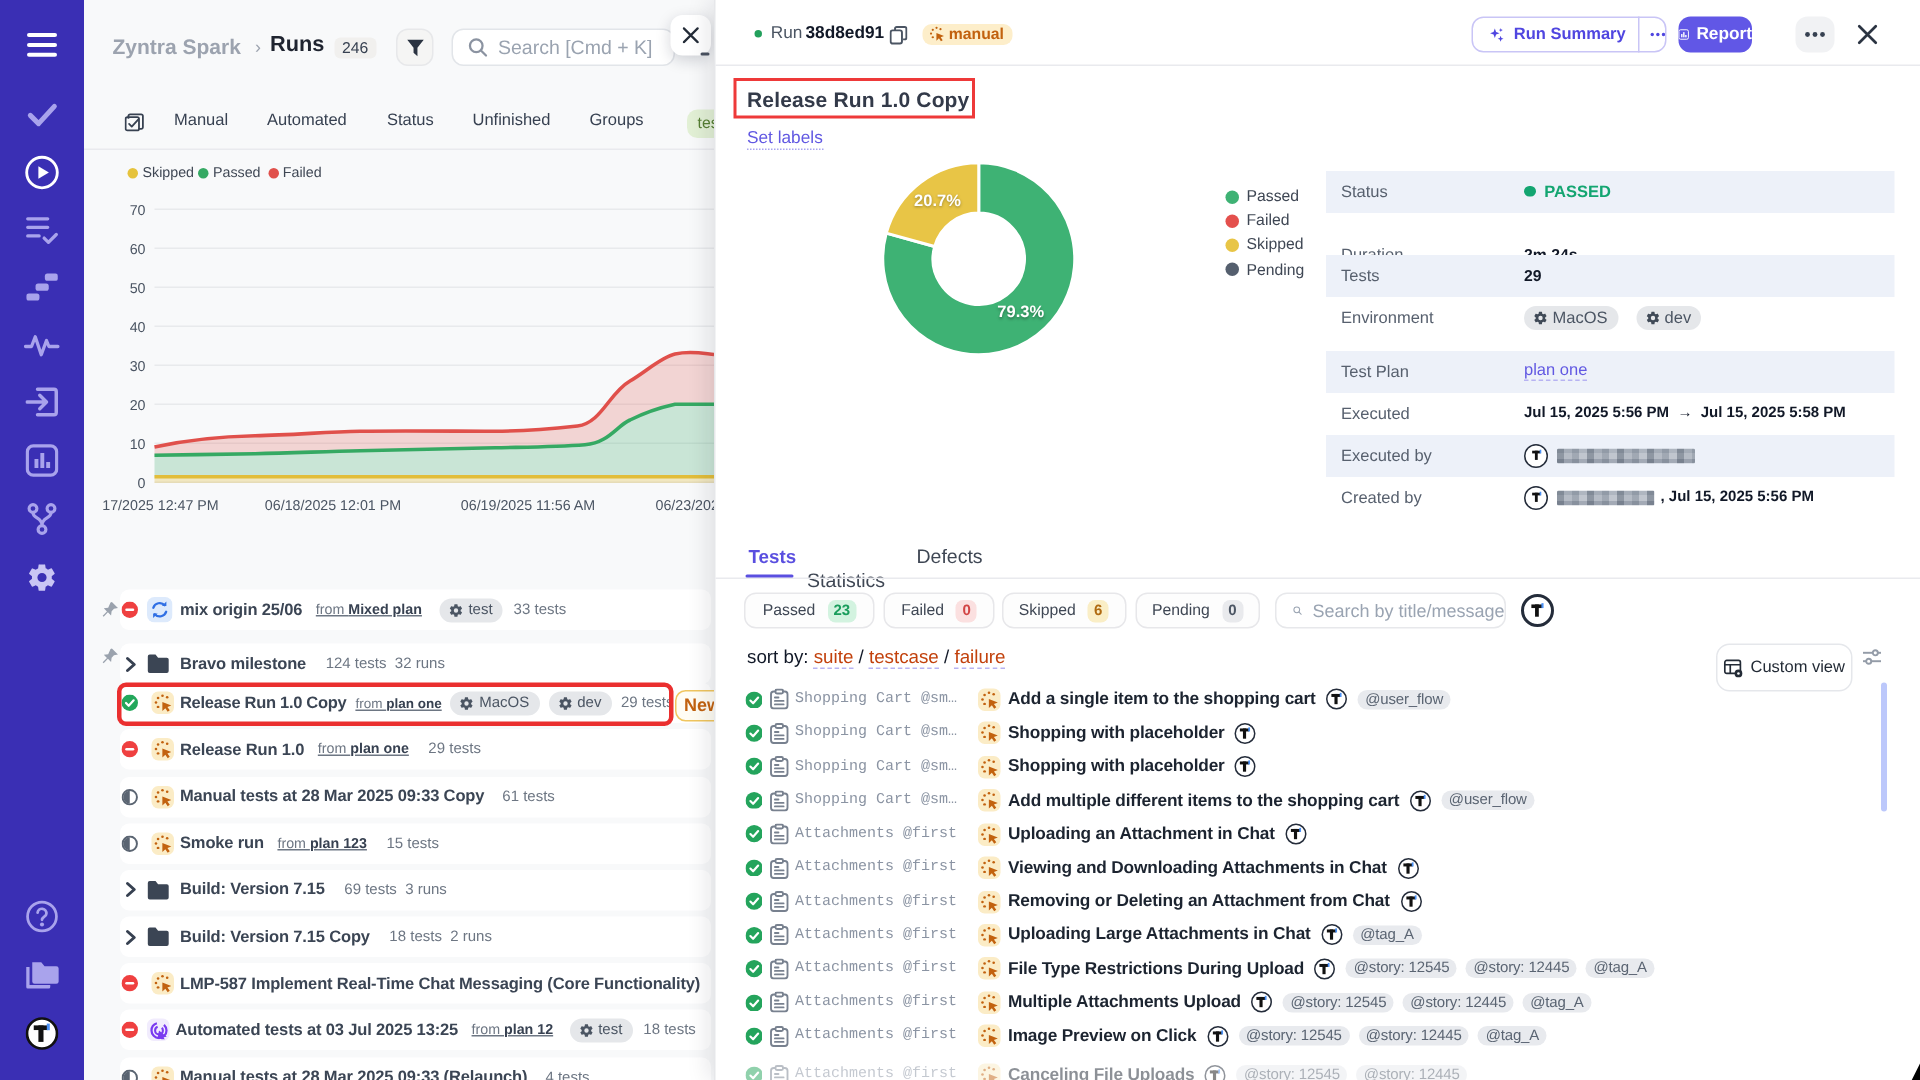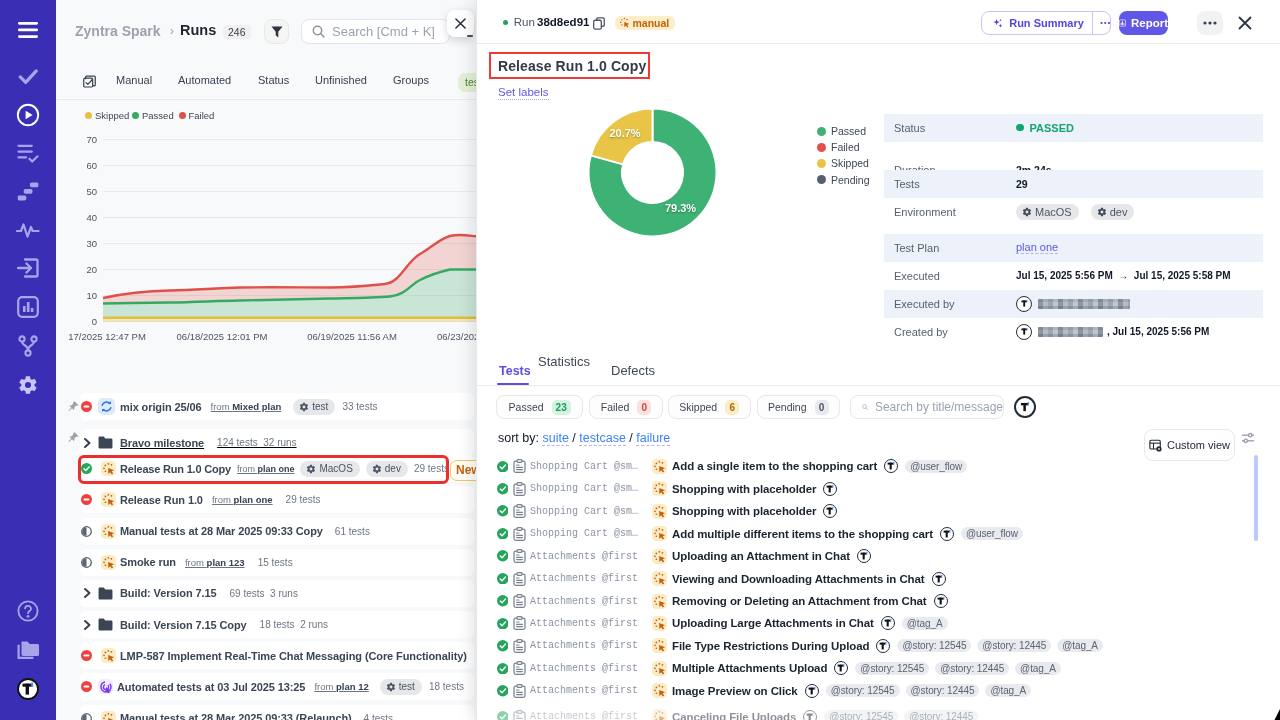--- a/index.html
+++ b/index.html
@@ -49,21 +49,21 @@
 .mosaic{height:10px;background:
  repeating-linear-gradient(90deg,rgba(158,166,176,.85) 0 5px,rgba(205,210,217,.7) 5px 10px,rgba(180,187,196,.8) 10px 15px,rgba(222,225,230,.65) 15px 20px),
  repeating-linear-gradient(0deg,#b2b8c2 0 3px,#d2d6dc 3px 7px,#bfc5cd 7px 10px);
  background-blend-mode:multiply;border-radius:1px;}
 
 .rtab{position:absolute;font-size:13px;color:#3f4754;}
 .pillf{position:absolute;top:395px;height:24px;background:#fdfdfd;border:1px solid #e7e7ea;border-radius:8px;display:flex;align-items:center;justify-content:center;gap:8px;font-size:10.5px;color:#3f4754;font-weight:500;}
 .pillf .n{height:15px;min-width:14px;border-radius:5px;font-size:10px;font-weight:700;display:flex;align-items:center;justify-content:center;padding:0 4px;}
 .search2{position:absolute;left:373px;top:395px;width:154px;height:24px;border:1px solid #e7e8eb;border-radius:8px;background:#fff;display:flex;align-items:center;gap:7px;padding-left:11px;font-size:12px;color:#9aa4b2;overflow:hidden;white-space:nowrap;}
 .sortrow{position:absolute;left:21px;top:430.5px;font-size:12.5px;color:#111827;}
-.plink{color:#3b82f6;border-bottom:1px dashed #b7b3f2;}
+.plink{color:#c2410c;border-bottom:1px dashed #b7b3f2;}
 .btn-cv{position:absolute;left:667px;top:429px;width:91px;height:32px;background:#fff;border:1px solid #e5e7eb;border-radius:9px;display:flex;align-items:center;justify-content:center;gap:5px;font-size:11px;color:#232b36;font-weight:500;white-space:nowrap;}
 
 .tr0{position:absolute;left:19.5px;height:22px;display:flex;align-items:center;white-space:nowrap;}
 .tr0 .suite{font-family:"Liberation Mono",monospace;font-size:10px;color:#8b94a3;width:122px;flex:none;}
 .tr0 .ti{font-size:11.5px;font-weight:700;color:#1c2430;margin-right:7px;letter-spacing:-0.1px;}
 .tpill{height:13px;background:#e8eaee;border-radius:7px;font-size:10px;color:#5a6472;display:inline-flex;align-items:center;padding:0 5px;margin-right:6px;letter-spacing:-0.1px;}
 .amb2{width:15px;height:15px;background:#fbecc6;border-radius:4.5px;display:inline-flex;align-items:center;justify-content:center;margin-right:5px;flex:none;}
 .avat{width:14px;height:14px;border-radius:50%;border:1.3px solid #242c3a;background:#fff;display:inline-flex;align-items:center;justify-content:center;margin-right:7px;flex:none;}
 .scrollthumb{position:absolute;left:777px;top:455px;width:4px;height:86px;background:#bcc8fb;border-radius:2px;}
 </style>
@@ -165,21 +165,21 @@
           <path d="M12.9 3v3h-3z" fill="#2f6fe4"></path>
           <path d="M4.1 14v-3h3z" fill="#2f6fe4"></path>
         </svg>
  <span class="tt">mix origin 25/06</span>
  <span class="frm" style="margin-left:9px">from <b>Mixed plan</b></span>
  <span class="chipg" style="margin-left:12px"><svg width="10" height="10" viewBox="0 0 24 24">
             <path fill="#4b5563" d="M19.4 13c.04-.33.06-.66.06-1s-.02-.67-.06-1l2.1-1.65a.5.5 0 00.12-.64l-2-3.46a.5.5 0 00-.61-.22l-2.49 1a7.3 7.3 0 00-1.73-1l-.38-2.65A.5.5 0 0013.9 2h-4a.5.5 0 00-.5.42l-.38 2.65c-.62.26-1.2.6-1.73 1l-2.49-1a.5.5 0 00-.61.22l-2 3.46a.5.5 0 00.12.64L4.4 11c-.04.33-.06.66-.06 1s.02.67.06 1l-2.1 1.65a.5.5 0 00-.12.64l2 3.46c.14.24.42.33.61.22l2.49-1c.53.4 1.11.74 1.73 1l.38 2.65a.5.5 0 00.5.42h4a.5.5 0 00.5-.42l.38-2.65c.62-.26 1.2-.6 1.73-1l2.49 1c.23.09.47 0 .61-.22l2-3.46a.5.5 0 00-.12-.64zM12 15.5A3.5 3.5 0 1115.5 12 3.5 3.5 0 0112 15.5z"></path>
           </svg>test</span>
  <span class="cnt" style="margin-left:7px">33 tests</span>
 </div>
-<div class="rr" style="top:429px;overflow:hidden;text-decoration:underline;">
+<div class="rr" style="top:429px;overflow:hidden;">
  <span class="sticon">
           <svg width="10" height="12" viewBox="0 0 10 12">
             <path d="M3 2l4.5 4L3 10" stroke="#374151" stroke-width="2" fill="none" stroke-linecap="round" stroke-linejoin="round"></path>
           </svg>
         </span>
  <svg style="margin-right:7px;flex:none" width="15" height="13" viewBox="0 0 14 12">
           <path d="M0.5 1.5A1.2 1.2 0 011.7 0.3h3.6l1.6 1.9h5.4A1.2 1.2 0 0113.5 3.4v7.1a1.2 1.2 0 01-1.2 1.2H1.7A1.2 1.2 0 01 0.5 10.5z" fill="#3b4554"></path>
         </svg>
  <span class="tt">Bravo milestone</span>
  <span class="cnt" style="margin-left:13px">124 tests&nbsp;&nbsp;32 runs</span>
@@ -575,21 +575,21 @@
               <rect x="3.5" y="3.6" width="13.5" height="4.4" fill="#111"></rect>
               <rect x="8" y="3.6" width="4.6" height="15" fill="#111"></rect>
               <rect x="15.8" y="2" width="2.6" height="6" fill="#4a90f4"></rect>
             </svg>
           </span>
           <span class="mosaic" style="width:65px;"></span>
           <span style="margin-left:4px;font-size:10px;">, Jul 15, 2025 5:56 PM</span>
         </span>
       </div>
 <div class="rtab" style="left:22px;top:363.5px;color:#5a4fe0;font-weight:700;font-size:12.5px;">Tests</div>
-<div class="rtab" style="left:61px;top:354px;">Statistics</div>
+<div class="rtab" style="left:61px;top:379px;">Statistics</div>
 <div class="rtab" style="left:134px;top:363px;text-align:center;">Defects</div>
 <div class="ab" style="left:0;top:384.5px;width:804px;height:1px;background:#e9eaee;"></div>
 <div class="ab" style="left:20px;top:382.5px;width:32px;height:2.5px;background:#5a4fe0;border-radius:2px;"></div>
 <div class="pillf" style="left:19.3px;width:86.7px;">Passed <span class="n" style="background:#d3f3e0;color:#199d5c;">23</span></div>
 <div class="pillf" style="left:112px;width:74.2px;">Failed <span class="n" style="background:#fbe0e0;color:#d24444;">0</span></div>
 <div class="pillf" style="left:190.6px;width:83.2px;">Skipped <span class="n" style="background:#faeec6;color:#b06a10;">6</span></div>
 <div class="pillf" style="left:279.7px;width:83.2px;">Pending <span class="n" style="background:#e9eaed;color:#4b5563;">0</span></div>
 <div class="search2"><svg width="12" height="12" viewBox="0 0 13 13">
           <circle cx="5.5" cy="5.5" r="4.2" fill="none" stroke="#9aa4b2" stroke-width="1.5"></circle>
           <line x1="8.8" y1="8.8" x2="12" y2="12" stroke="#9aa4b2" stroke-width="1.5" stroke-linecap="round"></line>

